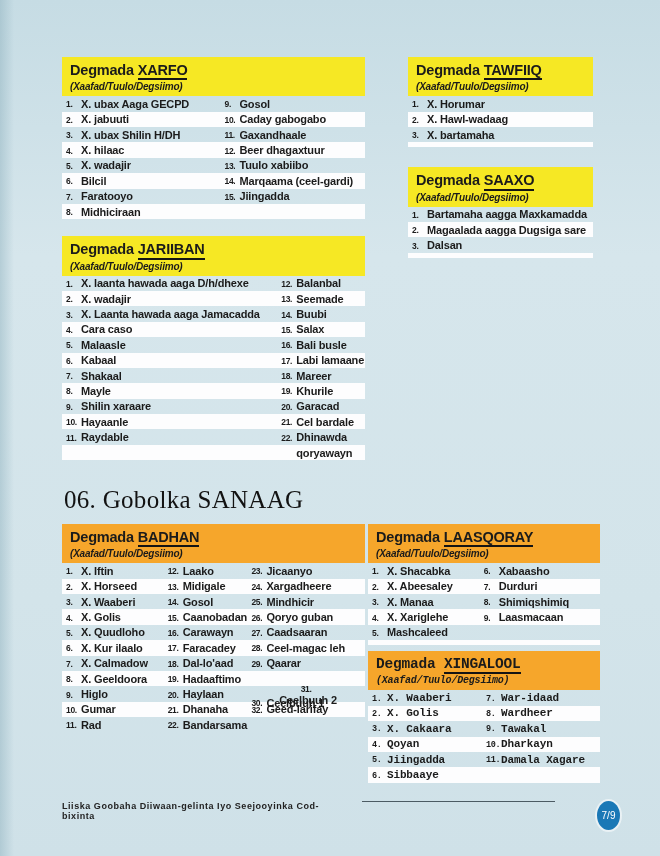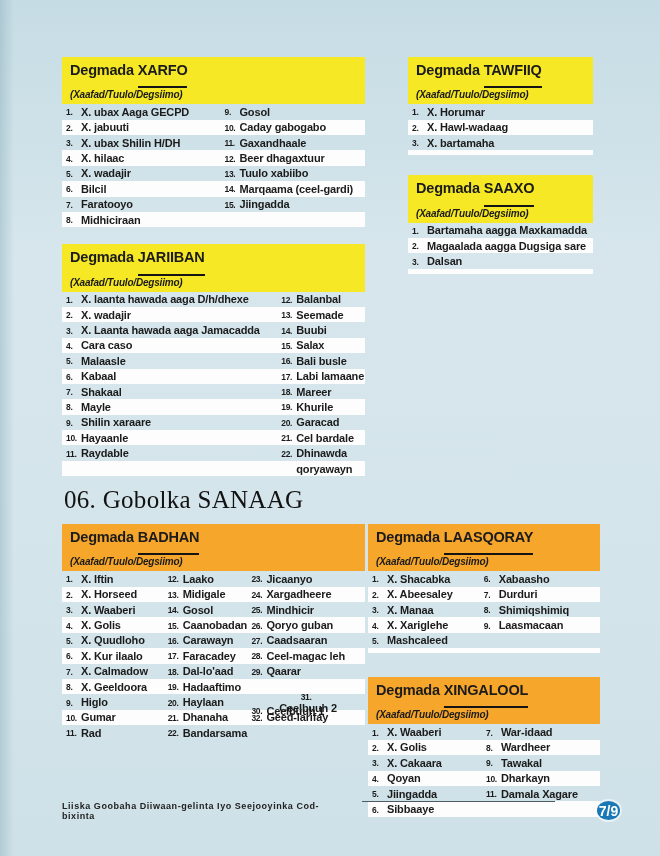--- a/index.html
+++ b/index.html
@@ -11,42 +11,42 @@
     background-image:
       linear-gradient(90deg, rgba(140,175,188,.45) 0px, rgba(140,175,188,0) 14px),
       linear-gradient(180deg, #c6dce4 0%, #d6e6ec 30%, #d3e4ea 70%, #cfe1e8 100%);
   }
   .abs{position:absolute;}
   
   .sec-head{padding:6px 8px 4px 8px;}
   .theme-yellow .sec-head{background:var(--yellow,#f6e824);}
   .theme-orange .sec-head{background:var(--orange,#f6a62b);}
   .sec-title{font-size:14.5px;font-weight:bold;letter-spacing:-.2px;line-height:1.05;}
-  .sec-name{display:inline-block;border-bottom:2px solid #141414;padding-bottom:8px;}
+  .sec-name{display:inline-block;border-bottom:2px solid #141414;padding-bottom:0px;}
   .sec-sub{font-size:10px;font-weight:bold;font-style:italic;letter-spacing:-.2px;margin-top:1px;}
   
   .rows{width:100%;}
   .row{display:flex;height:15.4px;align-items:center;padding-left:4px;box-sizing:border-box;}
   .row.alt{background:#fdfdfe;}
   .row-end{height:5px;background:#fdfdfe;}
   .cell{display:flex;align-items:center;overflow:visible;white-space:nowrap;flex:none;}
   .num{flex:none;width:15px;font-size:8.5px;font-weight:bold;letter-spacing:-.3px;padding-top:1px;}
   .txt{font-size:11px;font-weight:bold;letter-spacing:-.15px;}
   
   .region-heading{
     font-family:"Liberation Serif", serif;
     font-size:25px;font-weight:normal;letter-spacing:.3px;color:#121212;
   }
   
   .footer{display:flex;align-items:flex-start;width:558px;}
   .footer-text{font-size:9px;font-weight:bold;letter-spacing:.55px;color:#222;}
   .footer-line{flex:none;width:193px;border-top:1.4px solid #4c5b63;margin-left:20px;}
   .page-badge{
-    flex:none;margin-left:42px;width:23px;height:19px;border-radius:50%;
-    background:var(--badge,#1a78b6);color:#fff;font-size:14px;font-weight:bold;
+    flex:none;margin-left:42px;width:23px;height:29px;border-radius:50%;
+    background:var(--badge,#1a78b6);color:#fff;font-size:10px;font-weight:normal;
     display:flex;align-items:center;justify-content:center;
     box-shadow:0 0 0 2px rgba(255,255,255,.55);
   }
   section{display:block;}
 </style>
 </head>
 <body>
 
 <div class="abs" style="left:62px;top:57px;width:303px;">
   <section class="theme-yellow">
@@ -535,21 +535,21 @@
           <div class="cell" style="width: 49%;">
             <span class="num">5.</span>
             <span class="txt">Mashcaleed</span>
           </div>
           <div class="cell" style="width: 51%;"></div>
         </div>
         <div class="row-end"></div>
       </div>
   </section>
 
-  <section class="theme-orange" style="margin-top:24px;">
+  <section class="theme-orange" style="margin-top:6px;font-family:Liberation Mono, monospace;">
     <div class="sec-head">
       <div class="sec-title"><span>Degmada</span> <span class="sec-name">XINGALOOL</span></div>
       <div class="sec-sub">(Xaafad/Tuulo/Degsiimo)</div>
     </div>
     <div class="rows">
         <div class="row">
           <div class="cell" style="width: 50%;">
             <span class="num">1.</span>
             <span class="txt">X. Waaberi</span>
           </div>

